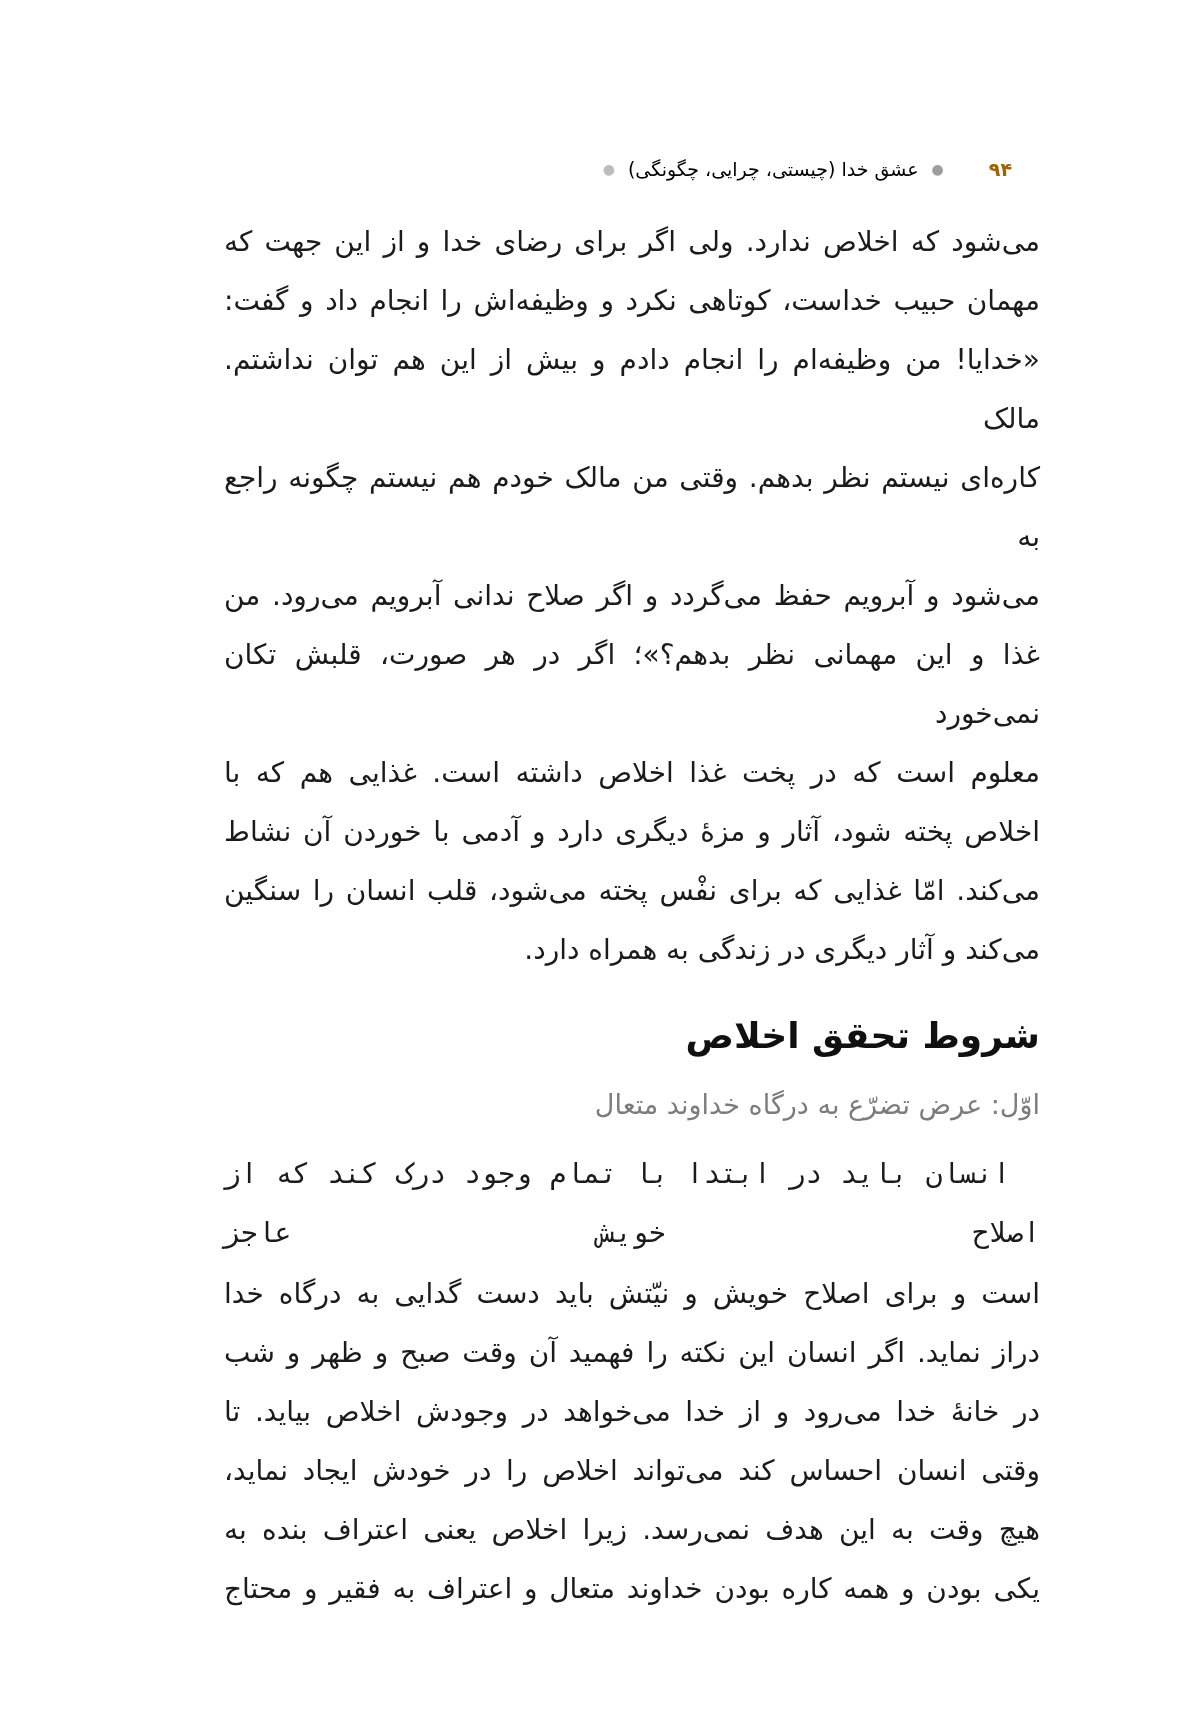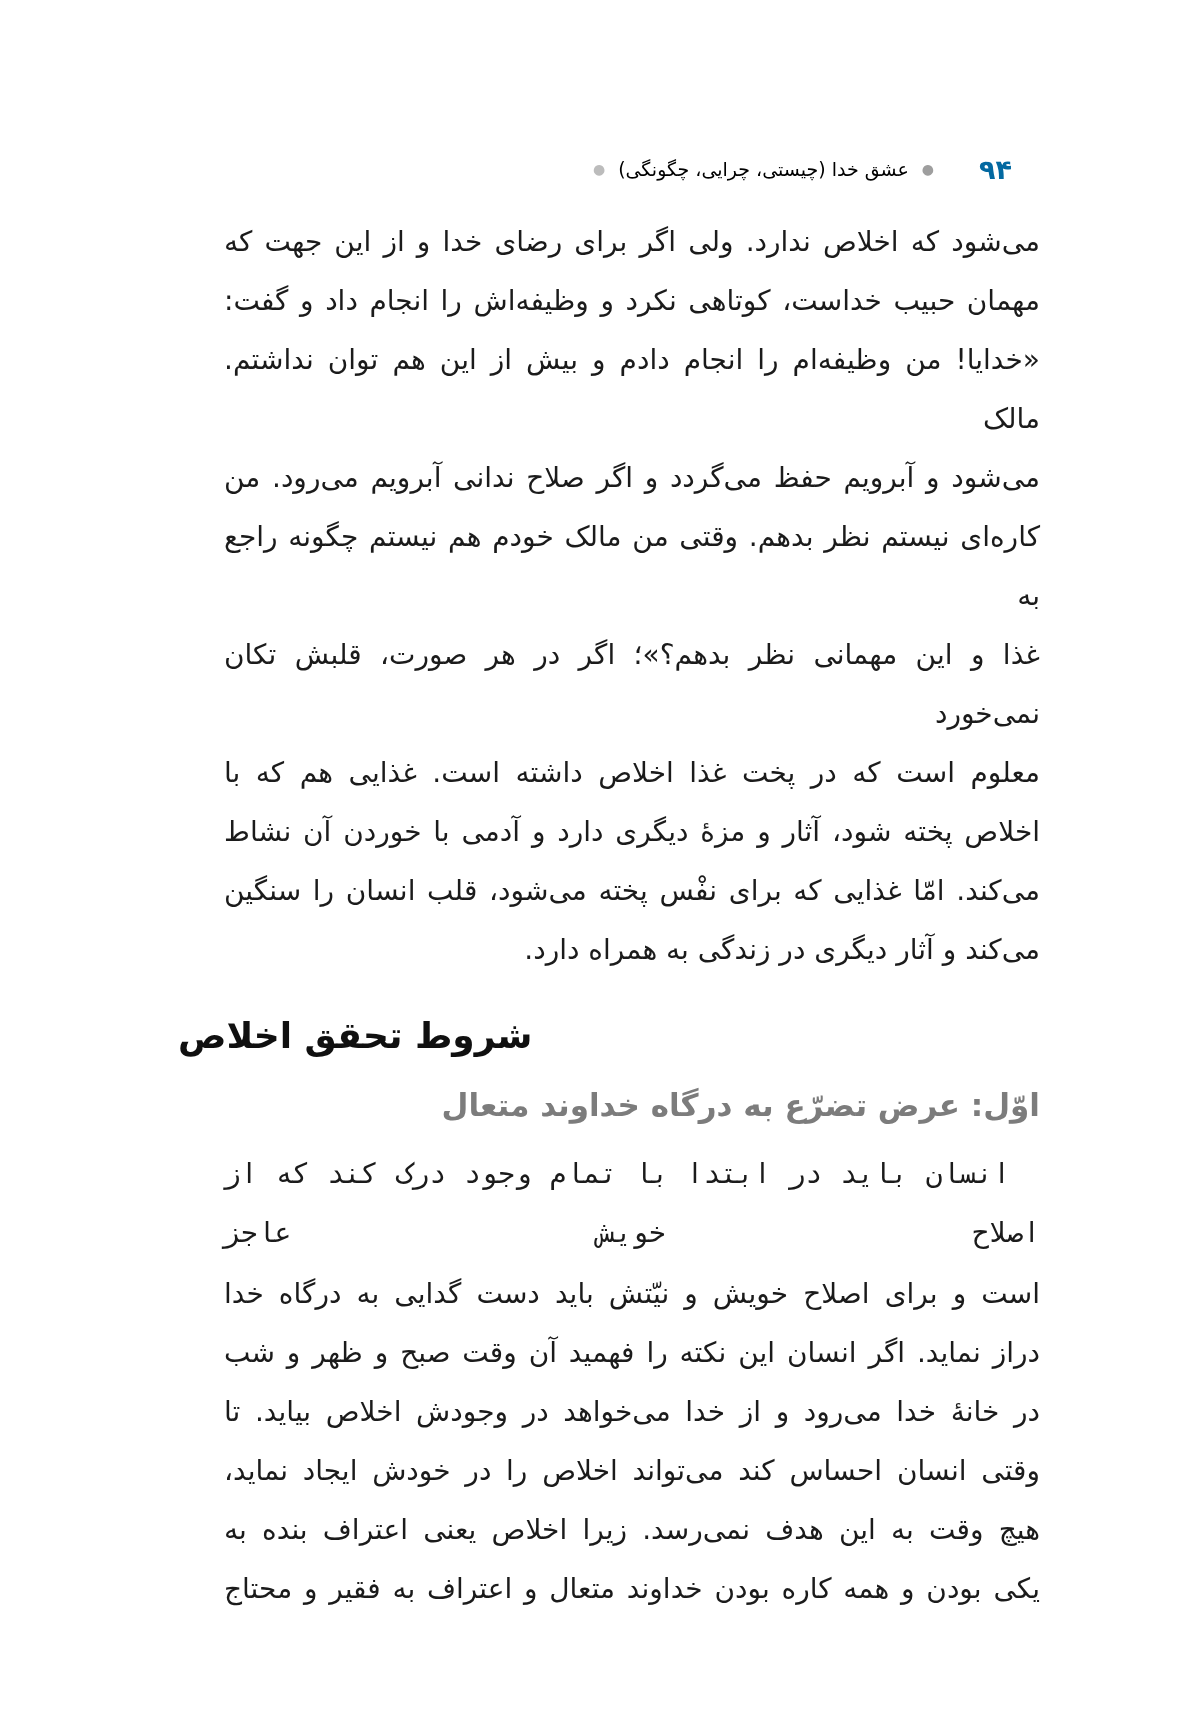--- a/index.html
+++ b/index.html
@@ -25,23 +25,23 @@
     height: 42px;
     display: flex;
     direction: rtl;
     align-items: center;
     justify-content: flex-start;
     gap: 13px;
     padding-right: 28px;
     box-sizing: border-box;
   }
   .page-number {
-    font-size: 27px;
+    font-size: 19px;
     font-weight: bold;
-    color: #0369a1;
+    color: #a16207;
     margin-left: 32px;
     line-height: 1;
   }
   .bullet {
     font-size: 14px;
     color: #9e9e9e;
     line-height: 1;
   }
   .bullet--light { color: #bcbcbc; }
   .header-title {
@@ -70,30 +70,30 @@
   .line--indent { text-indent: 30px; font-family: Liberation Mono, monospace; }
   
   .section-heading {
     position: absolute;
     left: 178px;
     right: 142px;
     top: 1008px;
     font-size: 36px;
     font-weight: bold;
     color: #101010;
-    text-align: left;
+    text-align: right;
     line-height: 56px;
   }
   .section-subheading {
     position: absolute;
     left: 178px;
     right: 142px;
     top: 1080px;
-    font-size: 31px;
-    font-weight: bold;
+    font-size: 27px;
+    font-weight: normal;
     color: #7c7c7c;
     text-align: right;
     line-height: 50px;
   }
 </style>
 </head>
 <body>
 
 <div class="page">
 
@@ -101,22 +101,22 @@
     <span class="page-number">۹۴</span>
     <span class="bullet">●</span>
     <span class="header-title">عشق خدا (چیستی، چرایی، چگونگی)</span>
     <span class="bullet bullet--light">●</span>
   </div>
 
   <div class="para para--one">
     <div class="line">می‌شود که اخلاص ندارد. ولی اگر برای رضای خدا و از این جهت که</div>
     <div class="line">مهمان حبیب خداست، کوتاهی نکرد و وظیفه‌اش را انجام داد و گفت:</div>
     <div class="line">«خدایا! من وظیفه‌ام را انجام دادم و بیش از این هم توان نداشتم. مالک</div>
+    <div class="line">کاره‌ای نیستم نظر بدهم. وقتی من مالک خودم هم نیستم چگونه راجع به</div>
     <div class="line">می‌شود و آبرویم حفظ می‌گردد و اگر صلاح ندانی آبرویم می‌رود. من</div>
-    <div class="line">کاره‌ای نیستم نظر بدهم. وقتی من مالک خودم هم نیستم چگونه راجع به</div>
     <div class="line">غذا و این مهمانی نظر بدهم؟»؛ اگر در هر صورت، قلبش تکان نمی‌خورد</div>
     <div class="line">معلوم است که در پخت غذا اخلاص داشته است. غذایی هم که با</div>
     <div class="line">اخلاص پخته شود، آثار و مزهٔ دیگری دارد و آدمی با خوردن آن نشاط</div>
     <div class="line">می‌کند. امّا غذایی که برای نفْس پخته می‌شود، قلب انسان را سنگین</div>
     <div class="line line--end">می‌کند و آثار دیگری در زندگی به همراه دارد.</div>
   </div>
 
   <div class="section-heading">شروط تحقق اخلاص</div>
 
   <div class="section-subheading">اوّل: عرض تضرّع به درگاه خداوند متعال</div>

